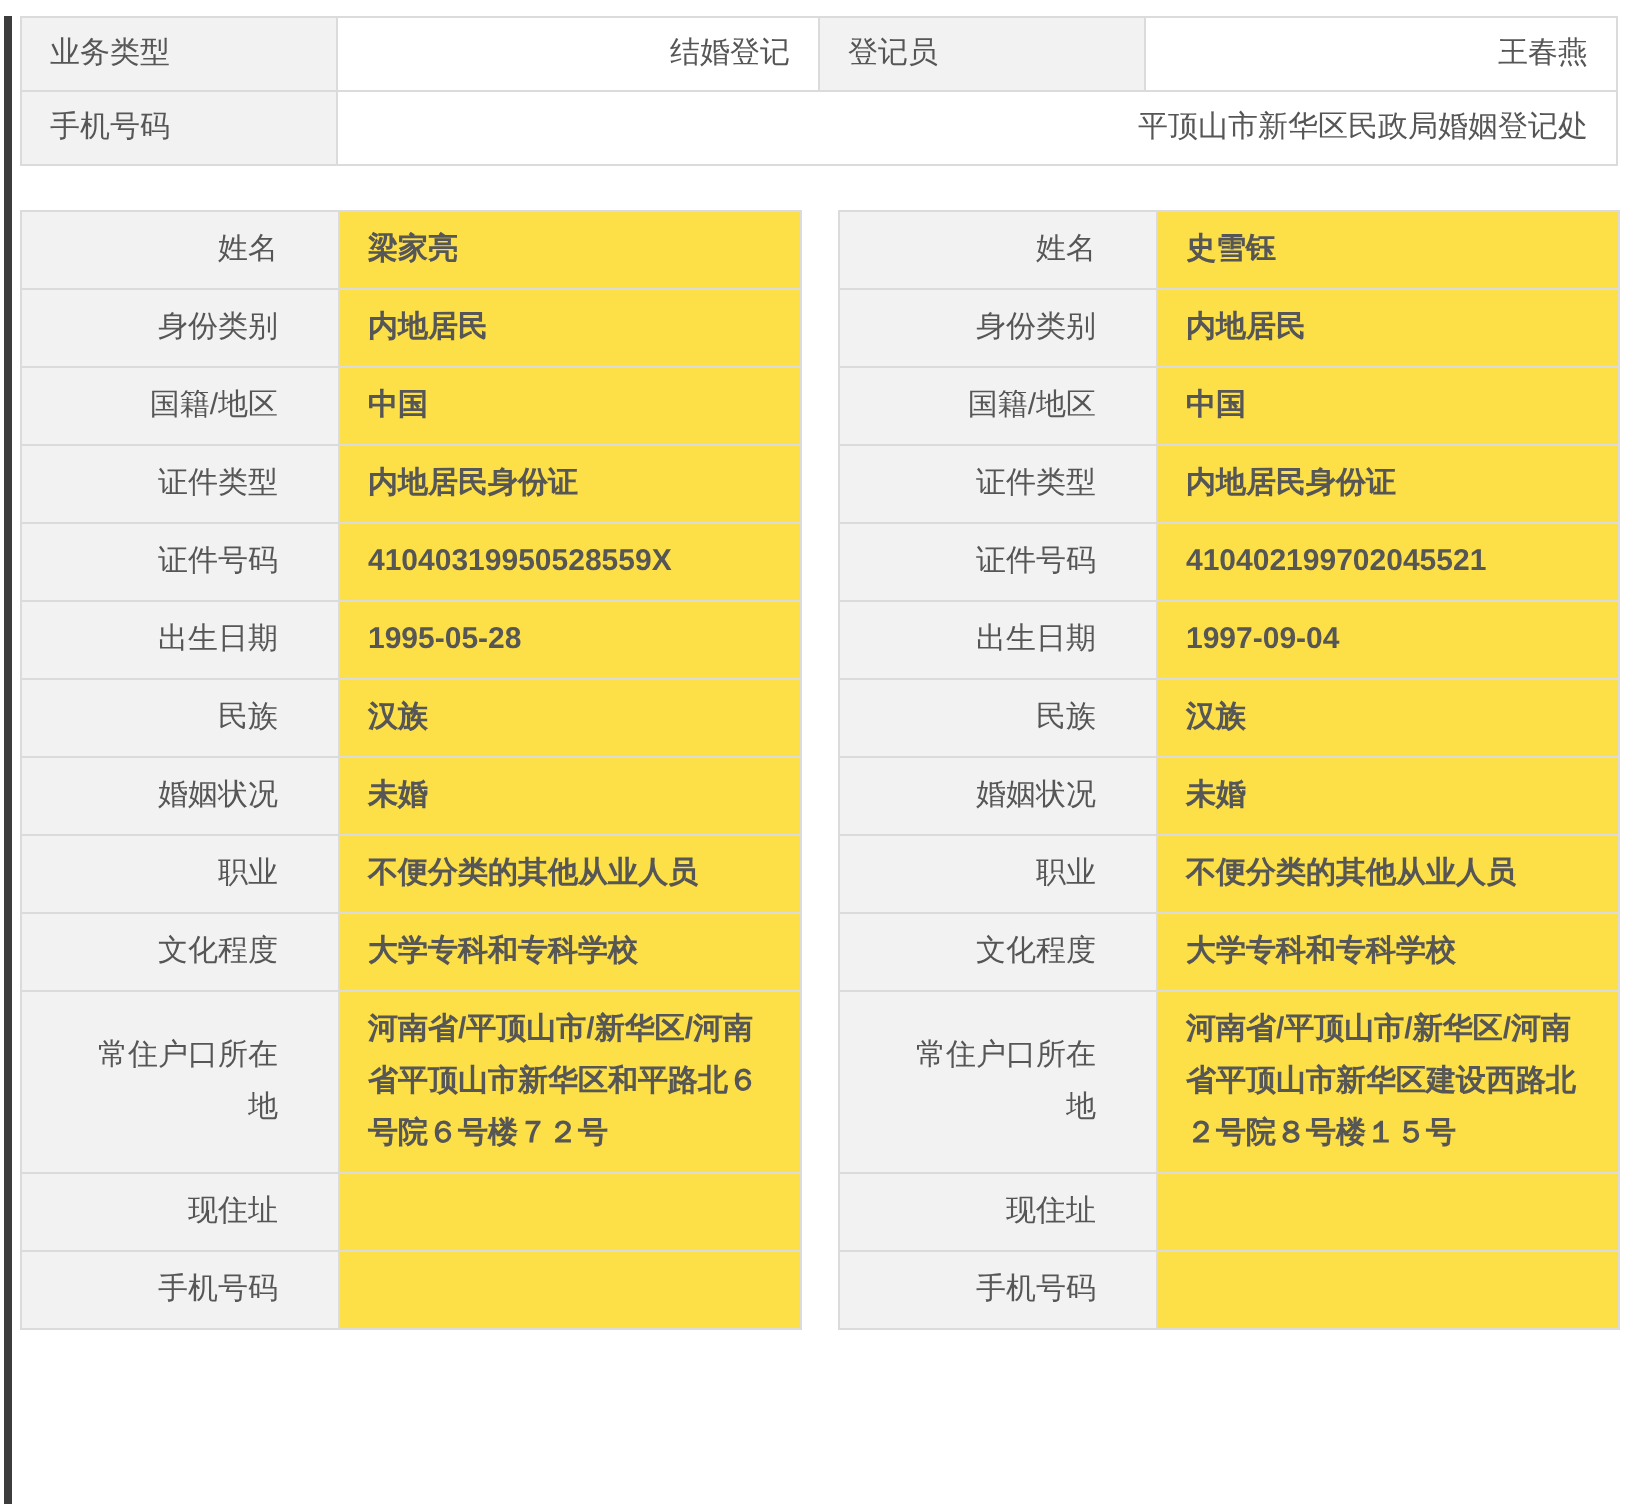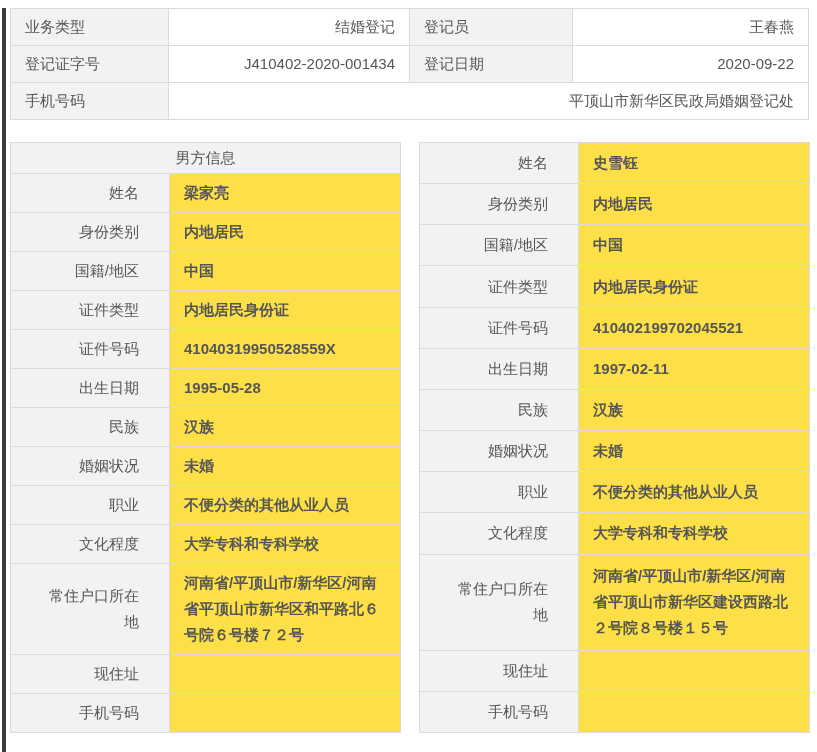--- a/index.html
+++ b/index.html
@@ -98,44 +98,35 @@
         <col style="width:236px">
     </colgroup>
     <tbody>
       <tr>
         <td class="lbl">业务类型</td>
         <td class="val">结婚登记</td>
         <td class="lbl">登记员</td>
         <td class="val">王春燕</td>
       </tr>
       <tr>
-        <td class="lbl">登记证字号</td>
-        <td class="val">J410402-2020-001434</td>
-        <td class="lbl">登记日期</td>
-        <td class="val">2020-09-22</td>
-      </tr>
-      <tr>
         <td class="lbl">手机号码</td>
         <td class="val" colspan="3">平顶山市新华区民政局婚姻登记处</td>
       </tr>
     </tbody>
   </table>
 
   <div class="persons">
 
     <table class="person">
       <colgroup>
           <col style="width:159px">
           <col style="width:231px">
         </colgroup>
       <tbody>
         <tr>
-          <td class="phead" colspan="2">男方信息</td>
-        </tr>
-        <tr>
           <td class="plbl">姓名</td>
           <td class="pval">梁家亮</td>
         </tr>
         <tr>
           <td class="plbl">身份类别</td>
           <td class="pval">内地居民</td>
         </tr>
         <tr>
           <td class="plbl">国籍/地区</td>
           <td class="pval">中国</td>
@@ -204,21 +195,21 @@
         <tr>
           <td class="plbl">证件类型</td>
           <td class="pval">内地居民身份证</td>
         </tr>
         <tr>
           <td class="plbl">证件号码</td>
           <td class="pval">410402199702045521</td>
         </tr>
         <tr>
           <td class="plbl">出生日期</td>
-          <td class="pval">1997-02-11</td>
+          <td class="pval">1997-09-04</td>
         </tr>
         <tr>
           <td class="plbl">民族</td>
           <td class="pval">汉族</td>
         </tr>
         <tr>
           <td class="plbl">婚姻状况</td>
           <td class="pval">未婚</td>
         </tr>
         <tr>

